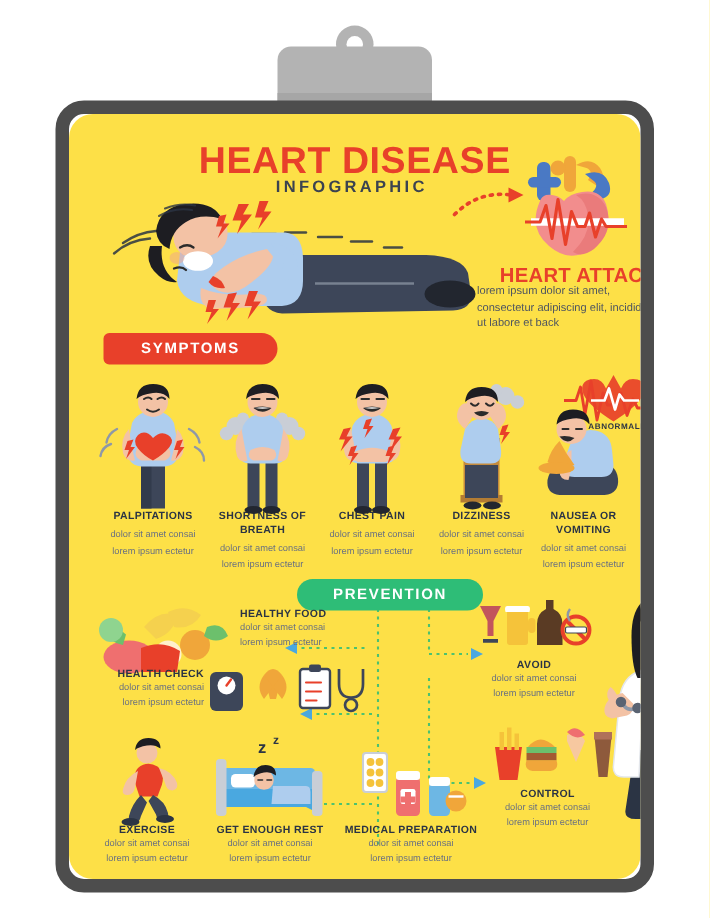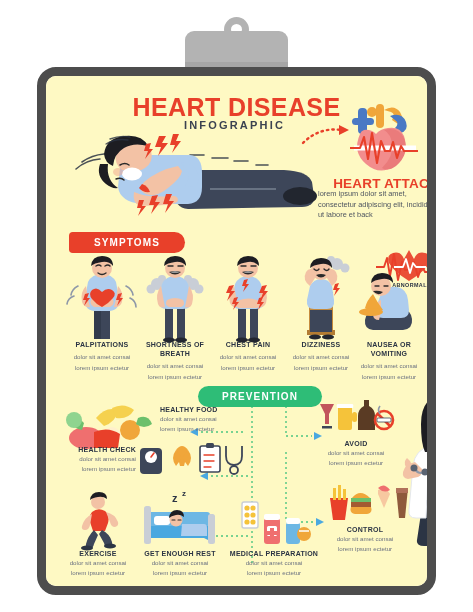--- a/index.html
+++ b/index.html
@@ -11,21 +11,21 @@
              border-radius:50%;background:#b3b3b3;}
   #clip-ring::after{content:"";position:absolute;left:7px;top:7px;width:11px;height:11px;
              border-radius:50%;background:#ffffff;}
   #clip-body{position:absolute;left:185px;top:31px;width:103px;height:48px;
              border-radius:9px 9px 0 0;background:#b3b3b3;}
   #clip-lip{position:absolute;left:185px;top:62px;width:103px;height:17px;background:#a6a6a6;}
 
   #board{position:absolute;left:37px;top:67px;width:399px;height:528px;
          border:9px solid #4d4d4d;border-radius:19px;background:#ffffff;
          box-sizing:border-box;overflow:hidden;}
-  #page{position:absolute;left:0;top:0;right:0;bottom:0;background:#fef9c3;}
+  #page{position:absolute;left:0;top:0;right:0;bottom:0;background:#fde047;border-radius:16px;}
 
   
   #title{position:absolute;left:0;right:0;top:17px;text-align:center;
          font-size:25px;font-weight:bold;color:#e8402a;letter-spacing:.4px;}
   #subtitle{position:absolute;left:0;right:4px;top:43px;text-align:center;
          font-size:11px;font-weight:bold;color:#3b4250;letter-spacing:2.2px;}
 
   
   #hero{position:absolute;left:14px;top:58px;width:265px;height:92px;}
 
@@ -35,21 +35,21 @@
             font-size:13.5px;font-weight:bold;color:#e8402a;letter-spacing:.2px;}
   #ha-body{position:absolute;left:272px;top:113px;width:128px;
            font-size:7.4px;line-height:1.45;color:#4e5560;}
   #ha-arrow{position:absolute;left:255px;top:48px;width:52px;height:22px;}
 
   
   .pill{position:absolute;height:21px;border-radius:11px;color:#fff;
         font-size:10px;font-weight:bold;letter-spacing:1.1px;
         display:flex;align-items:center;justify-content:center;}
   #pill-symptoms{left:23px;top:146px;width:116px;background:#e8402a;
-                 border-radius:4px 11px 11px 4px;margin-top:10px;}
+                 border-radius:4px 11px 11px 4px;}
   #pill-prevention{left:152px;top:310px;width:124px;background:#2ebd77;}
 
   
   .sym{position:absolute;width:76px;top:180px;text-align:center;}
   .sym .art{height:85px;position:relative;}
   .sym .nm{font-size:7px;font-weight:bold;color:#2b3444;letter-spacing:.25px;line-height:1.25;}
   .sym .tx{font-size:6.2px;color:#6a7180;line-height:1.5;margin-top:2px;}
 
   #ecg-art{position:absolute;left:330px;top:175px;width:66px;height:32px;}
   #ecg-cap{position:absolute;left:318px;top:206px;width:92px;text-align:center;

